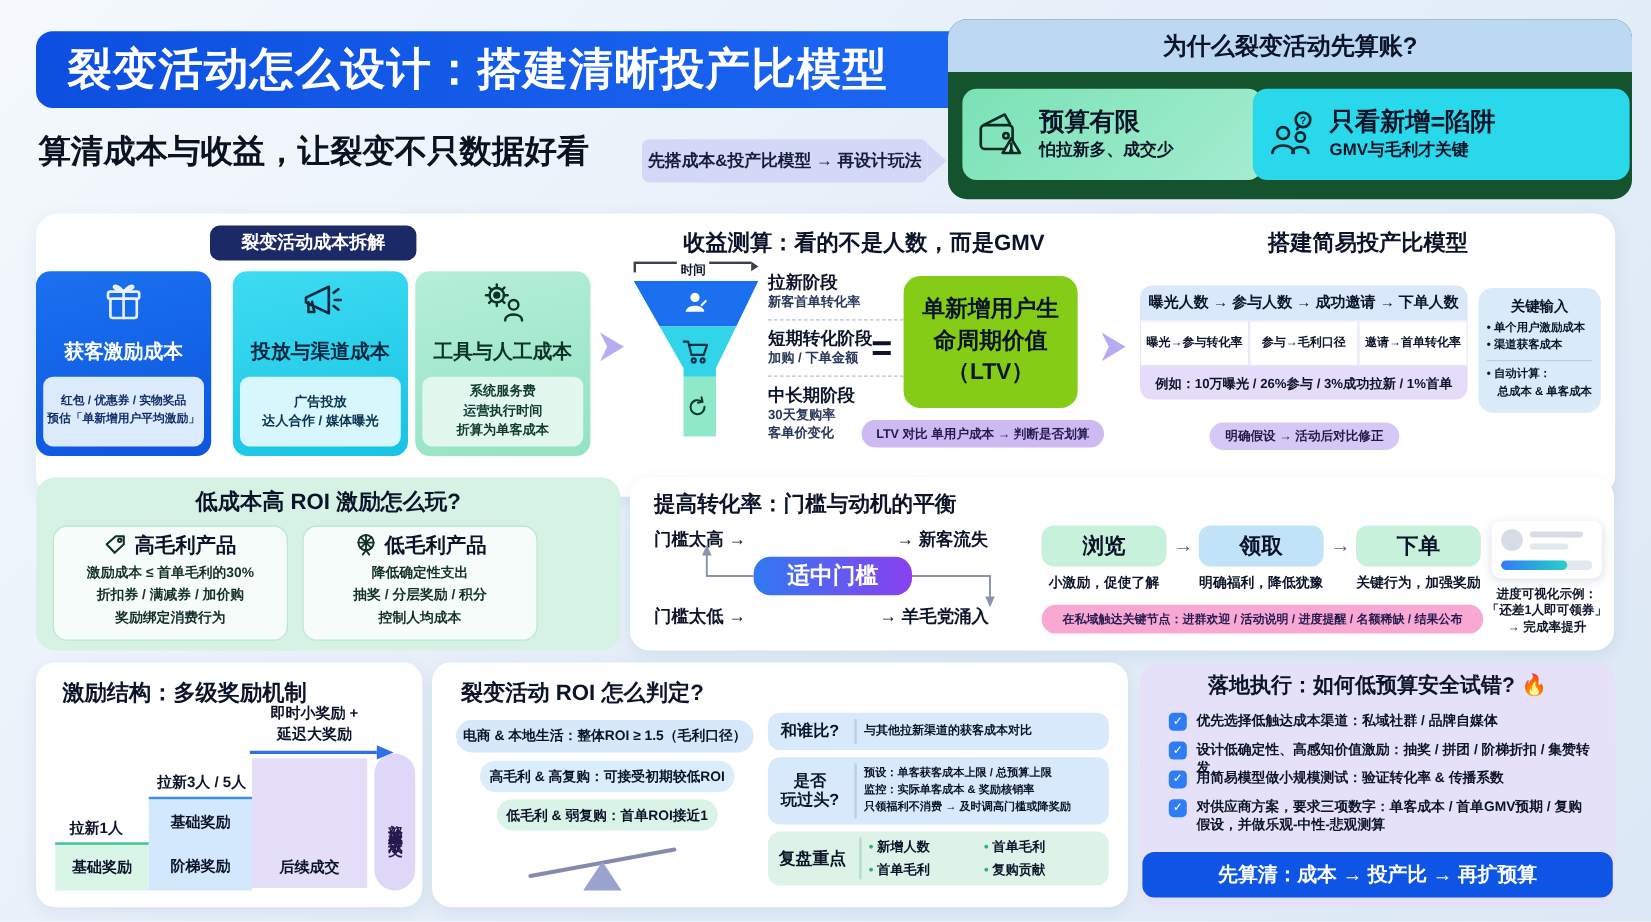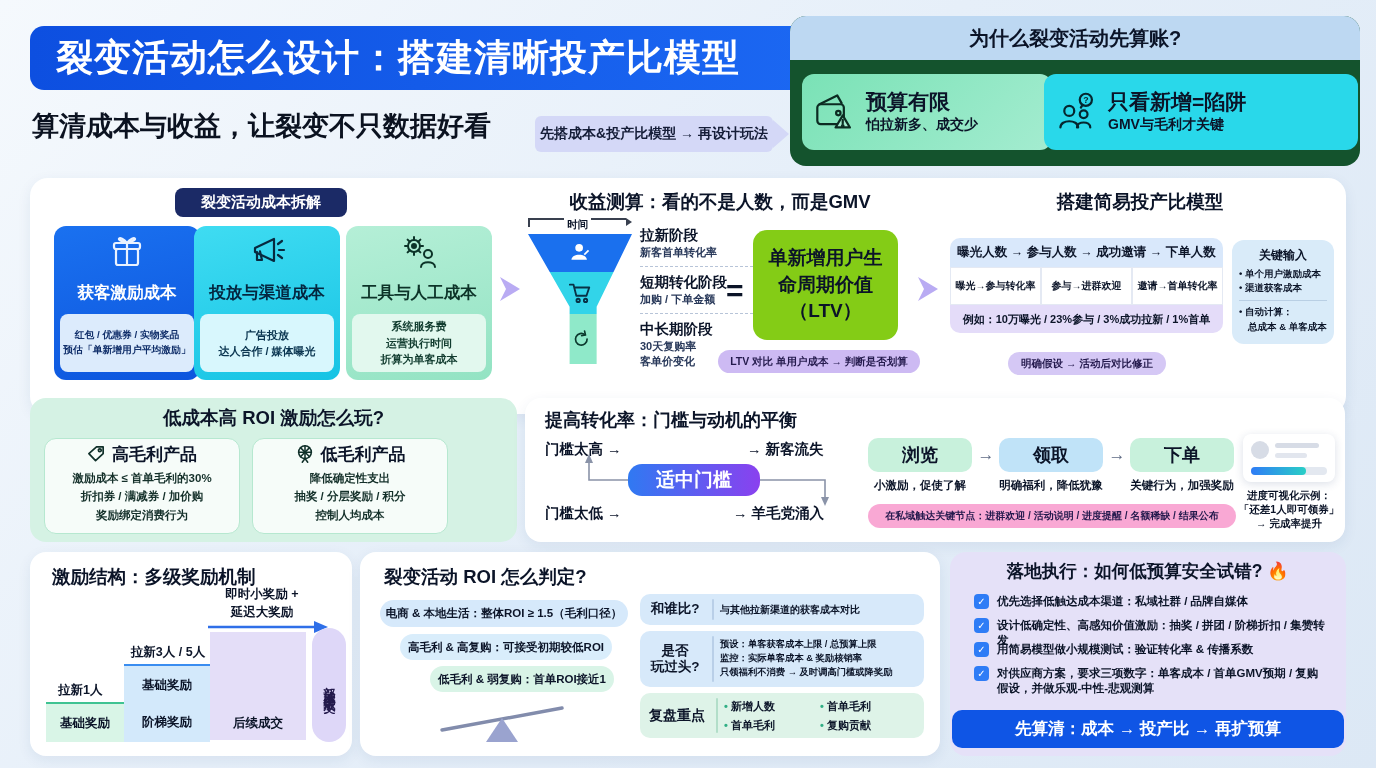--- a/index.html
+++ b/index.html
@@ -108,21 +108,21 @@
       <div class="wc-title">只看新增=陷阱</div>
       <div class="wc-desc">GMV与毛利才关键</div>
     </span>
   </div>
 </div>
 
 <div class="panel" style="left:30px;top:178px;width:1316px;height:236px;">
 
   <div class="abs badge ctr" style="left:145px;top:10px;width:172px;height:29px;">裂变活动成本拆解</div>
 
-  <div class="abs costcard" style="left:24px;top:48px;width:146px;height:154px;background:linear-gradient(165deg,#1a71f0,#0d55dd);">
+  <div class="abs costcard" style="left:0;top:48px;width:146px;height:154px;background:linear-gradient(165deg,#1a71f0,#0d55dd);">
     <div class="ctr" style="height:52px;">
       <svg width="40" height="40" viewBox="0 0 40 40" fill="none" stroke="#eaf2ff" stroke-width="2.2" stroke-linecap="round" stroke-linejoin="round">
         <rect x="9" y="17" width="22" height="16" rx="2"></rect>
           <rect x="7" y="11" width="26" height="6" rx="2"></rect>
         <line x1="20" y1="11" x2="20" y2="33"></line>
         <path d="M20 11 C13 2 6 8 20 11 Z"></path>
           <path d="M20 11 C27 2 34 8 20 11 Z"></path>
       </svg>
     </div>
     <div class="ctr cc-title" style="color:#fff;height:30px;">获客激励成本</div>
@@ -240,24 +240,24 @@
         <polygon points="4,3 24,15 4,27 10,15" fill="#b9abf3"></polygon>
       </svg>
   </div>
 
   <div class="abs ctr title19" style="left:915px;top:10px;width:390px;height:26px;">搭建简易投产比模型</div>
 
   <div class="abs" style="left:920px;top:60px;width:273px;">
     <div class="tbl-row1 ctr" style="height:29px;">曝光人数 → 参与人数 → 成功邀请 → 下单人数</div>
     <div style="display:flex;height:38px;">
       <div class="tbl-cell ctr" style="flex:1;">曝光→参与转化率</div>
-      <div class="tbl-cell ctr" style="flex:1;">参与→进群欢迎</div>
+      <div class="tbl-cell ctr" style="flex:1;">参与→毛利口径</div>
       <div class="tbl-cell ctr" style="flex:1;">邀请→首单转化率</div>
     </div>
-    <div class="tbl-row3 ctr" style="height:28px;">例如：10万曝光 / 23%参与 / 3%成功拉新 / 1%首单</div>
+    <div class="tbl-row3 ctr" style="height:28px;">例如：10万曝光 / 26%参与 / 3%成功拉新 / 1%首单</div>
   </div>
 
   <div class="abs purplepill ctr" style="left:978px;top:174px;width:158px;height:23px;font-size:10.5px;background:#d5c8f5;">明确假设 → 活动后对比修正</div>
 
   <div class="abs inputsbox" style="left:1202px;top:62px;width:102px;height:104px;padding:6px 7px;box-sizing:border-box;">
     <div style="font-size:12px;text-align:center;margin-bottom:2px;">关键输入</div>
     <div>• <span>单个用户激励成本</span></div>
     <div>• <span>渠道获客成本</span></div>
     <div style="border-top:1px solid #b9cfe4;margin:4px 0;"></div>
     <div>• <span>自动计算：</span></div>
@@ -373,21 +373,21 @@
   </svg>
 
   <div class="abs sidepill" style="left:282px;top:76px;width:34px;height:114px;">部分成本绑定成交</div>
 </div>
 
 <div class="panel" style="left:360px;top:552px;width:580px;height:204px;border-radius:16px;">
   <div class="abs title19" style="left:24px;top:12px;">裂变活动 ROI 怎么判定?</div>
 
   <div class="abs roipill ctr" style="left:20px;top:48px;width:248px;height:27px;background:#d6e9fb;">电商 &amp; 本地生活：整体ROI ≥ 1.5（毛利口径）</div>
   <div class="abs roipill ctr" style="left:40px;top:82px;width:212px;height:26px;background:#d9edfb;">高毛利 &amp; 高复购：可接受初期较低ROI</div>
-  <div class="abs roipill ctr" style="left:54px;top:114px;width:184px;height:26px;background:#d9f4e7;margin-left:16px;">低毛利 &amp; 弱复购：首单ROI接近1</div>
+  <div class="abs roipill ctr" style="left:54px;top:114px;width:184px;height:26px;background:#d9f4e7;">低毛利 &amp; 弱复购：首单ROI接近1</div>
 
   <svg class="abs" style="left:76px;top:144px;" width="134" height="48">
     <line x1="6" y1="34" x2="126" y2="12" stroke="#828cac" stroke-width="3.4" stroke-linecap="round"></line>
     <polygon points="50,46 82,46 66,22" fill="#9aa3cf"></polygon>
   </svg>
 
   <div class="abs qarow" style="left:280px;top:42px;width:284px;height:31px;background:#d7e9fa;">
     <div class="qalabel" style="width:70px;">和谁比?</div>
     <div class="qadiv"></div>
     <div class="qatext">与其他拉新渠道的获客成本对比</div>

